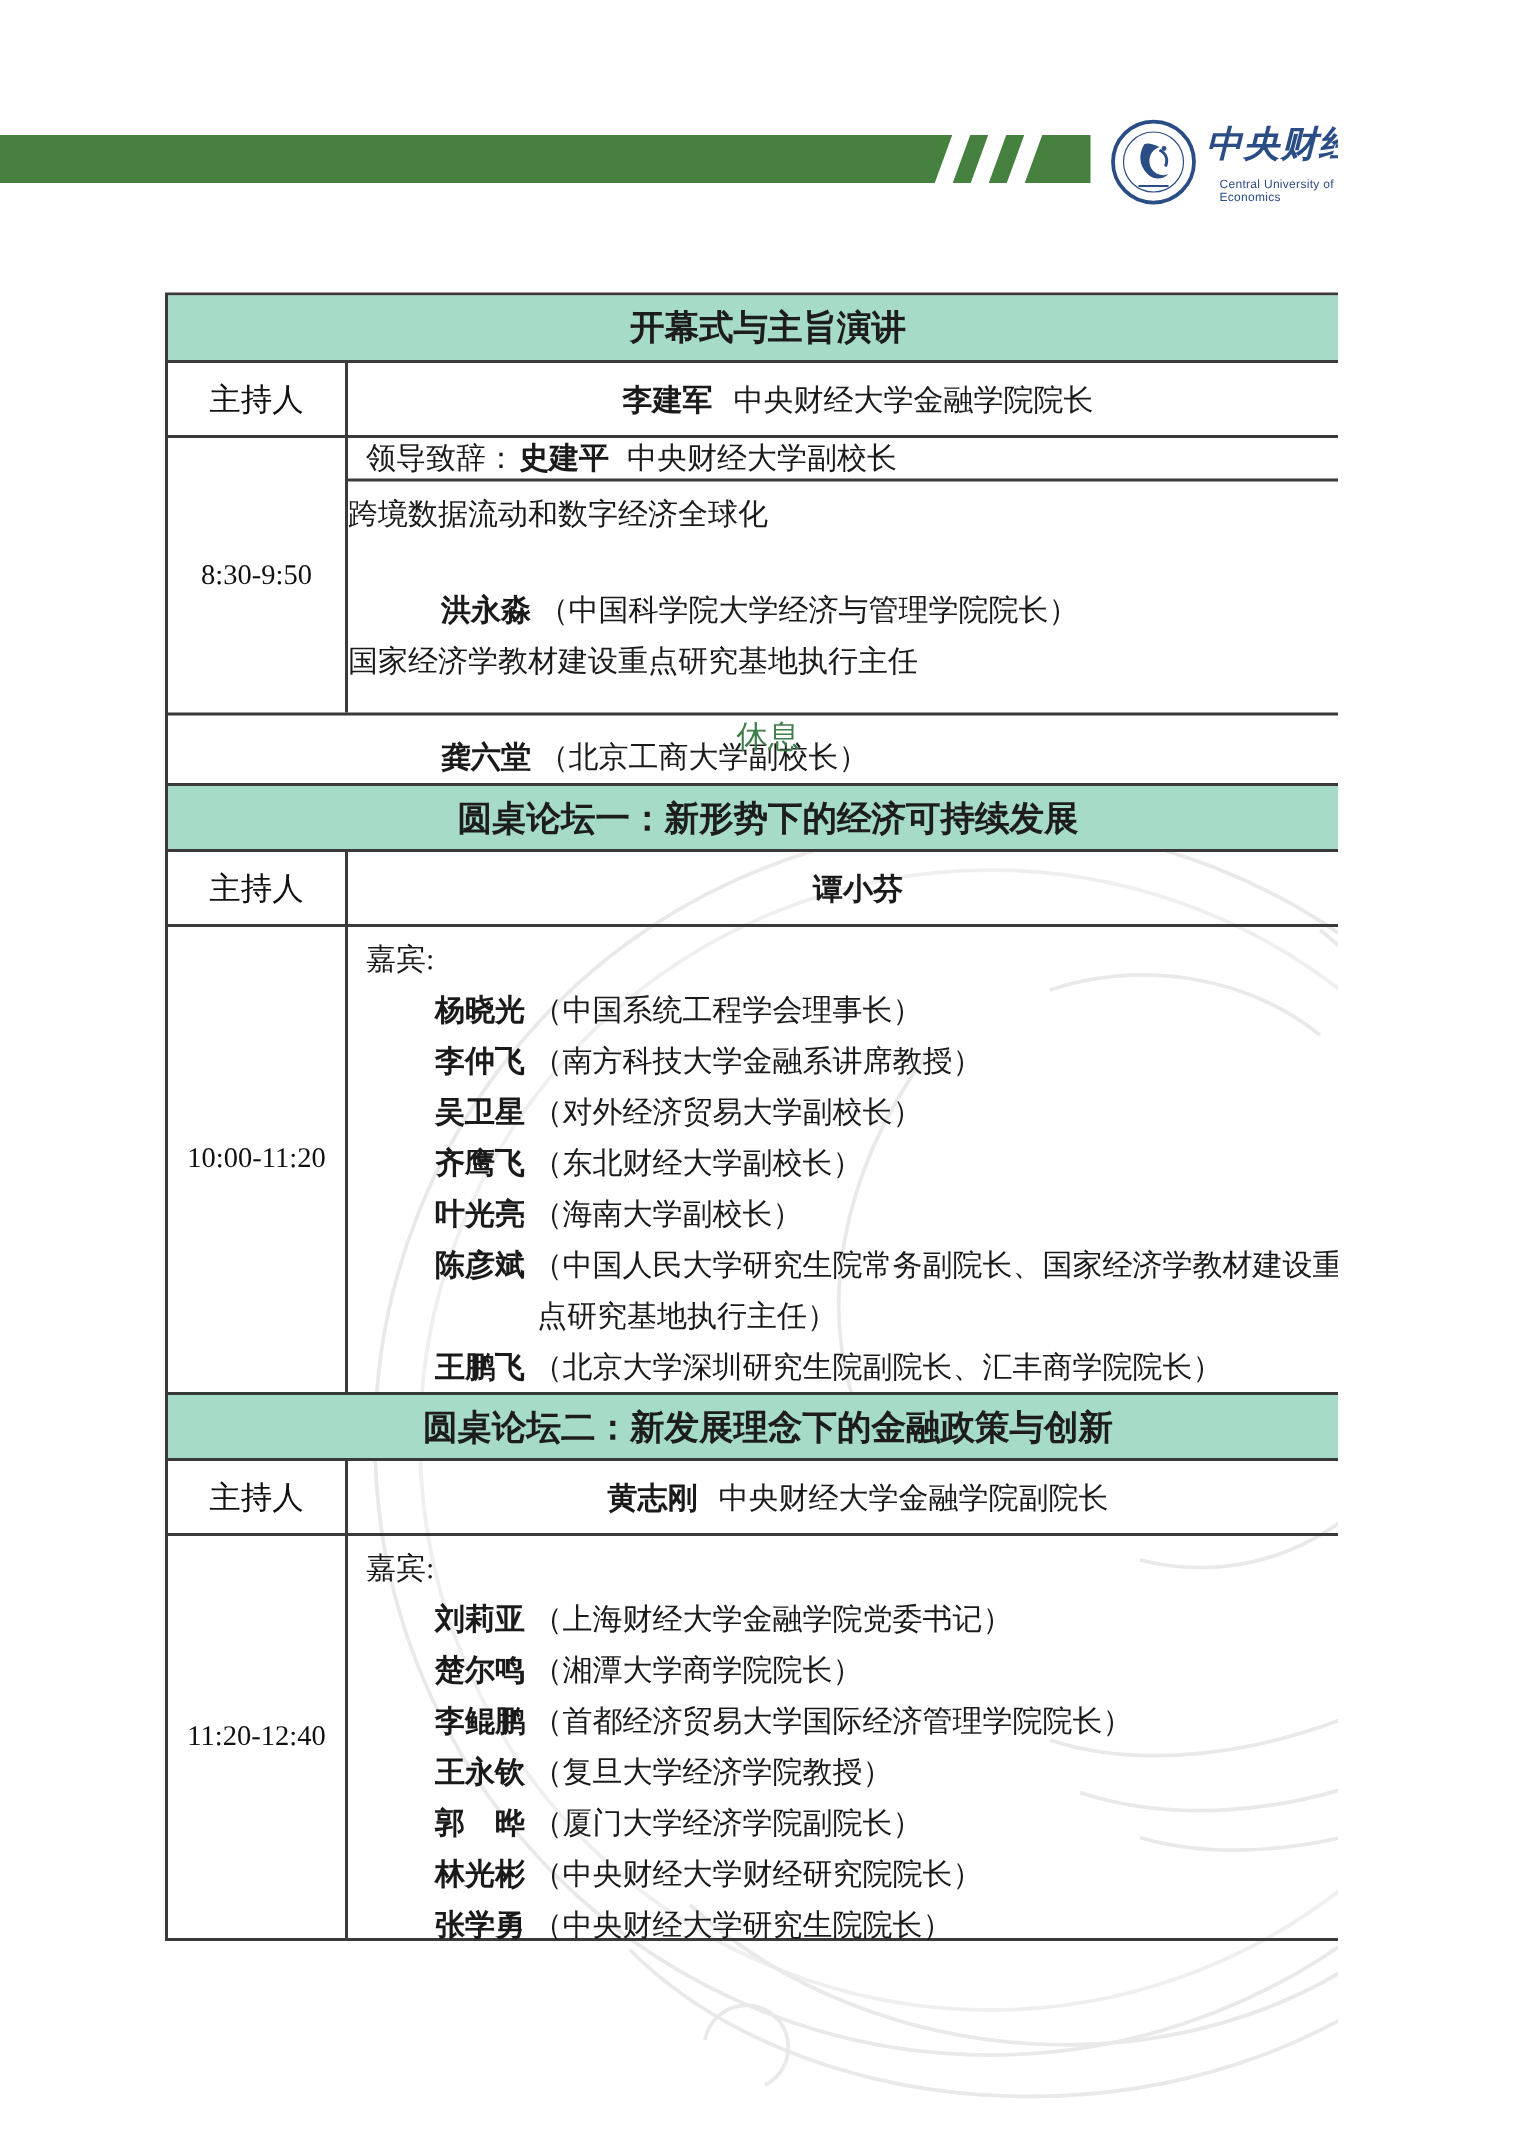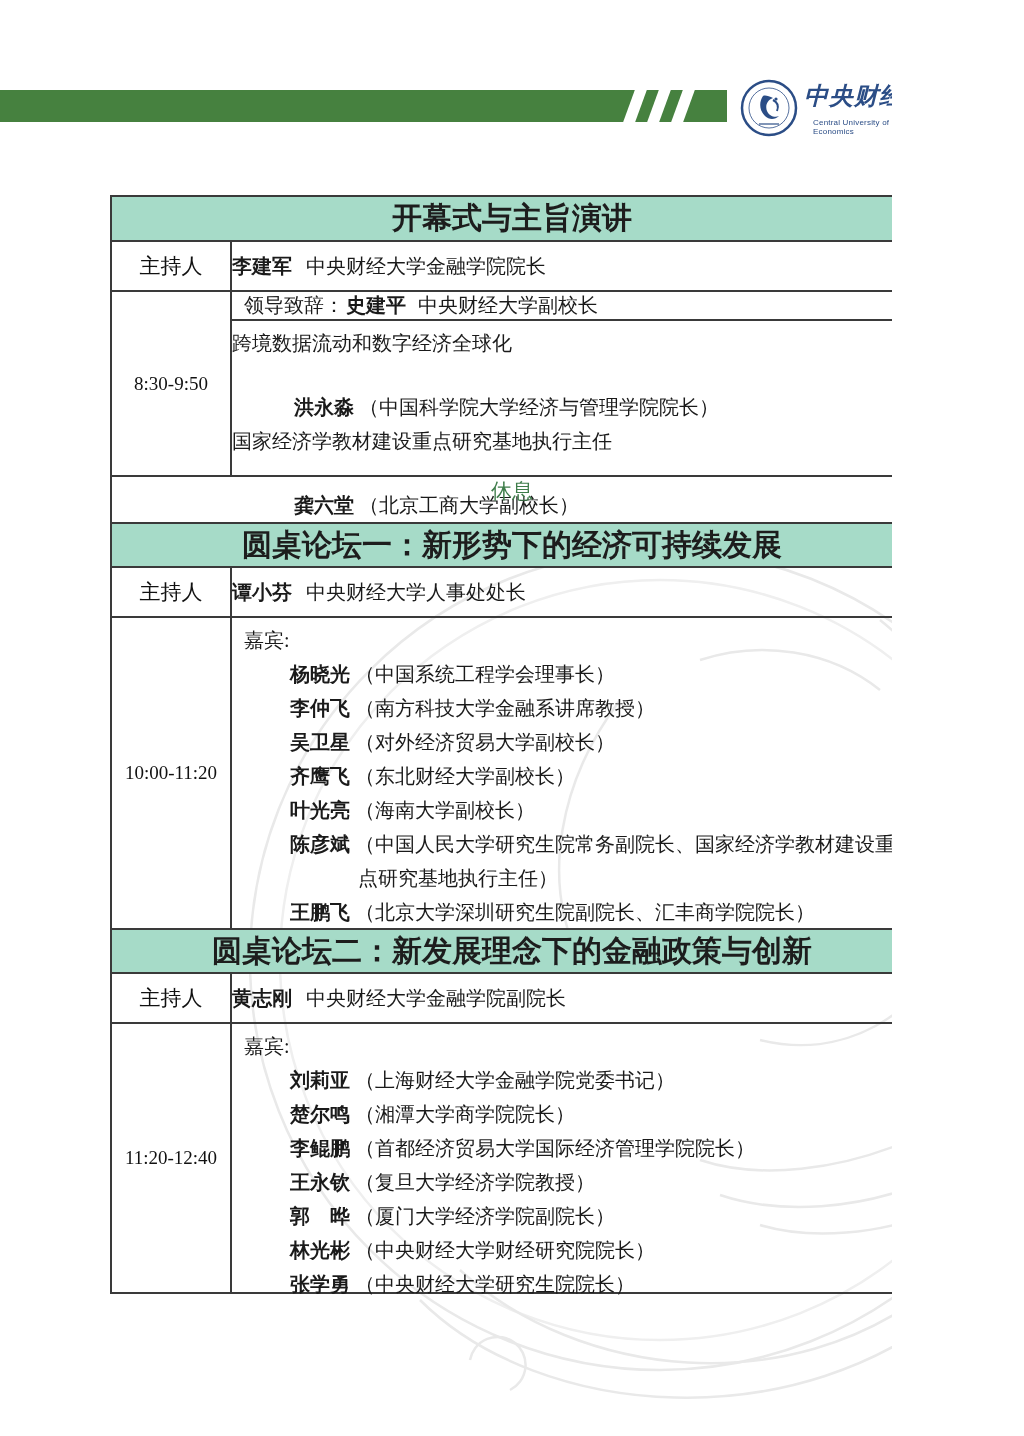--- a/index.html
+++ b/index.html
@@ -28,31 +28,31 @@
   
   .sched{
     position:absolute;left:110px;top:195px;width:804px;z-index:1;
     border:2px solid #3A3A3A;box-sizing:border-box;background:transparent;
   }
   .row{display:flex;box-sizing:border-box;border-top:2px solid #3A3A3A;}
   .row.first{border-top:none;}
   .section-hdr{
     height:43px;background:#A6DBC8;align-items:center;justify-content:center;
     font-family:Liberation Serif, serif;font-weight:bold;
-    font-size:30px;color:#1d1d1d;
+    font-size:23px;color:#1d1d1d;
   }
   .hdr2{height:44px;}
   .host-row{height:50px;}
   .cell-left{
     width:120px;flex:0 0 120px;border-right:2px solid #3A3A3A;box-sizing:border-box;
     display:flex;align-items:center;justify-content:center;
   }
   .host-label{font-family:"Liberation Sans","DejaVu Sans",sans-serif;font-size:21px;color:#111;}
   .cell-right{flex:1 1 auto;box-sizing:border-box;min-width:0;}
-  .host-line{display:flex;align-items:center;justify-content:flex-start;font-size:20px;}
+  .host-line{display:flex;align-items:center;justify-content:center;font-size:20px;}
   .b{font-weight:bold;}
   .host-title{margin-left:14px;}
   .time-row{height:185px;}
   .time-text{font-size:19px;color:#111;}
   .col{display:flex;flex-direction:column;}
   .address-line{
     height:45px;border-bottom:2px solid #3A3A3A;box-sizing:border-box;
     display:flex;align-items:center;padding-left:12px;font-size:20px;
   }
   .address-line .b{margin:0 2px;}
@@ -160,21 +160,20 @@
     <div class="row section-hdr hdr2">
       <span>圆桌论坛一：新形势下的经济可持续发展</span>
     </div>
 
     <div class="row host-row">
       <div class="cell-left">
         <span class="host-label">主持人</span>
       </div>
       <div class="cell-right host-line">
         <span class="b">谭小芬</span>
-        <span class="host-title">中央财经大学人事处处长</span>
       </div>
     </div>
 
     <div class="row guests-row-1">
       <div class="cell-left">
         <span class="time-text">10:00-11:20</span>
       </div>
       <div class="cell-right guests">
         <div class="guests-label">嘉宾:</div>
         <div class="guest"><span class="b">杨晓光</span><span>（中国系统工程学会理事长）</span></div>

